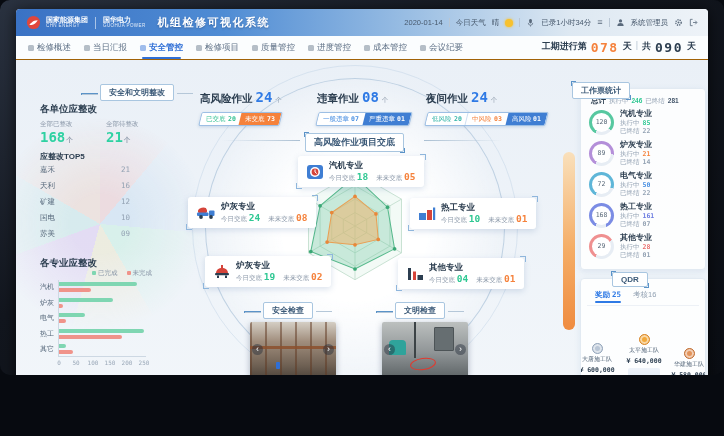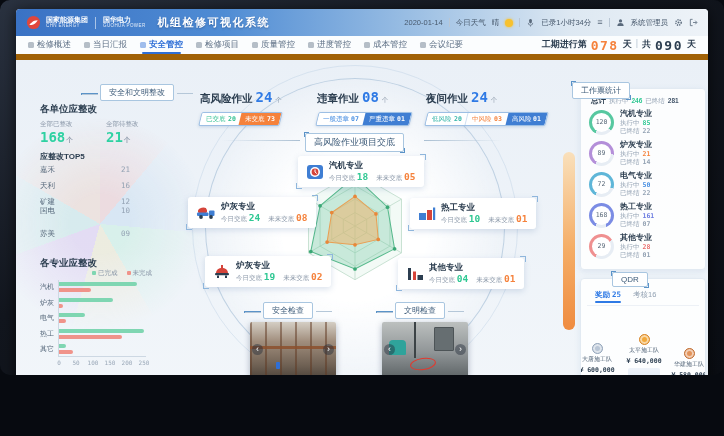--- a/index.html
+++ b/index.html
@@ -15,39 +15,39 @@
   .bg-en{font-size:4.5px;color:rgba(255,255,255,.85);letter-spacing:.4px;}
   .bdiv{width:1px;height:12px;background:rgba(255,255,255,.55);margin:0 2px;}
   .apptitle{font-size:11px;font-weight:bold;color:#fff;letter-spacing:1.5px;margin-left:7px;text-shadow:0 1px 2px rgba(30,60,110,.45);}
   .hdr-right{margin-left:auto;display:flex;align-items:center;gap:6px;font-size:7.5px;color:#47586c;}
   .hsep{width:1px;height:9px;background:#b9c6d4;}
   .sun{width:8px;height:8px;border-radius:50%;background:#f7c12e;box-shadow:0 0 3px #f7c12e;}
   .hico{display:inline-flex;width:9px;height:9px;}
   .menu-glyph{font-size:9px;color:#5a6a7c;line-height:9px;}
 
   
-  .navbar{position:relative;height:24px;background:#fbfdfe;border-bottom:6px solid #a16207;display:flex;align-items:center;padding:0 12px;}
+  .navbar{position:relative;height:24px;background:#fbfdfe;border-bottom:1px solid #a16207;display:flex;align-items:center;padding:0 12px;}
   .tab{display:flex;align-items:center;gap:3px;font-size:8.5px;color:#5f7186;margin-right:13px;position:relative;height:100%;cursor:pointer;}
   .tab.active{color:#2f6fd6;font-weight:bold;}
   .tab.active::after{content:'';position:absolute;left:2px;right:2px;bottom:0;height:2px;background:#2f6fd6;border-radius:1px;}
   .tab-ic{width:6px;height:6px;border-radius:1.5px;background:currentColor;opacity:.45;flex:none;}
   .period{margin-left:auto;display:flex;align-items:flex-start;gap:4px;font-size:9px;color:#2c3e50;font-weight:bold;}
   .pnum{font-size:13px;letter-spacing:1.5px;color:#f5823c;font-family:"DejaVu Sans Mono",monospace;}
   .pnum.dark{color:#2c3e50;}
   .psep{color:#b9c6d4;font-weight:normal;}
 
   
   .content{position:relative;height:347px;background:linear-gradient(180deg,#eaf0f7 0%,#f2f6fa 100%);overflow:hidden;}
   .circle1{position:absolute;left:189px;top:18px;width:300px;height:300px;border-radius:50%;border:1px solid rgba(160,186,212,.6);background:radial-gradient(circle,rgba(255,255,255,.95) 35%,rgba(255,255,255,0) 72%);}
   .circle2{position:absolute;left:176px;top:5px;width:326px;height:326px;border-radius:50%;border:1px solid rgba(170,195,222,.32);}
   .rose{position:absolute;left:-22px;top:58px;width:212px;height:212px;border-radius:50%;opacity:.28;background:conic-gradient(#e8a3a3 0 40deg,#a3c9e8 40deg 95deg,#a3e8c9 95deg 150deg,#e8d9a3 150deg 195deg,#c9a3e8 195deg 250deg,#9fd8d2 250deg 300deg,#e8b9a3 300deg 360deg);-webkit-mask:radial-gradient(circle,#000 20%,transparent 72%);mask:radial-gradient(circle,#000 20%,transparent 72%);}
   .oarc{position:absolute;left:547px;top:92px;width:12px;height:178px;border-radius:6px;background:linear-gradient(180deg,#fadfb8 0%,#f5a95e 55%,#ef8636 100%);opacity:.95;}
 
   .h1{position:absolute;font-size:9.5px;font-weight:bold;color:#2c3e50;}
-  .cbadge{position:absolute;background:#fff;border:1px solid #a9c6e0;color:#3c5a78;font-size:8px;font-weight:normal;padding:2px 8px;border-radius:2px;white-space:nowrap;}
+  .cbadge{position:absolute;background:#fff;border:1px solid #a9c6e0;color:#3c5a78;font-size:8px;font-weight:bold;padding:2px 8px;border-radius:2px;white-space:nowrap;}
   .cbadge::before{content:'';position:absolute;left:-2px;top:-2px;width:4px;height:4px;border-left:1.5px solid #5b93c8;border-top:1.5px solid #5b93c8;}
   .cbadge::after{content:'';position:absolute;right:-2px;bottom:-2px;width:4px;height:4px;border-right:1.5px solid #5b93c8;border-bottom:1.5px solid #5b93c8;}
   .hline{position:absolute;height:1px;}
 
   
   .slabel{position:absolute;font-size:6.5px;color:#8a97a8;}
   .bignum{position:absolute;font-size:14px;font-weight:bold;color:#2ed1a2;font-family:"DejaVu Sans Mono",monospace;}
   .bignum i{font-style:normal;font-size:6.5px;color:#8a97a8;font-family:"Liberation Sans",sans-serif;margin-left:1px;}
   .t5row{position:absolute;left:24px;width:90px;display:flex;justify-content:space-between;font-size:7.5px;color:#55677a;}
   .t5row b{color:#93a2b3;font-weight:normal;font-family:"DejaVu Sans Mono",monospace;}
@@ -254,21 +254,21 @@
           <b>21</b>
         </div>
     <div class="t5row" style="top:121px">
           <span>天利</span>
           <b>16</b>
         </div>
     <div class="t5row" style="top:137px">
           <span>矿建</span>
           <b>12</b>
         </div>
-    <div class="t5row" style="top:146px">
+    <div class="t5row" style="top:153px">
           <span>国电</span>
           <b>10</b>
         </div>
     <div class="t5row" style="top:169px">
           <span>苏美</span>
           <b>09</b>
         </div>
 
     <div class="h1" style="left:24px;top:197px">各专业应整改</div>
     <div class="legend" style="left:76px;top:209px">

